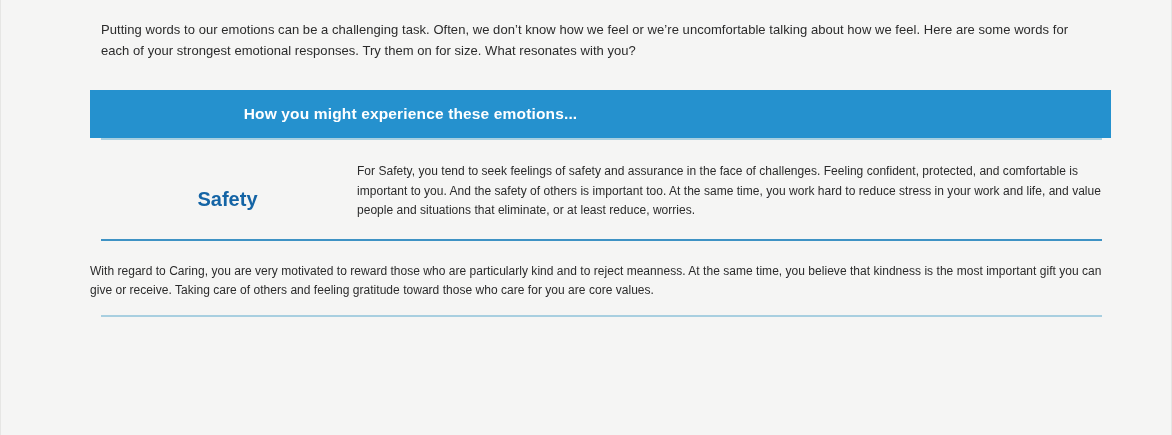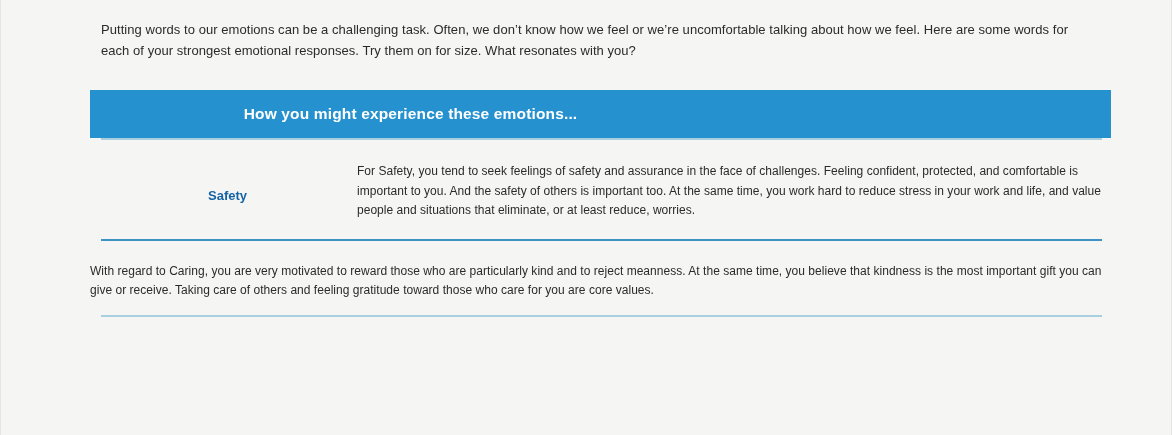--- a/index.html
+++ b/index.html
@@ -84,21 +84,21 @@
   .row {
     display: flex;
     align-items: flex-start;
     width: 1021px;
   }
   .row-term {
     width: 267px;
     flex: 0 0 267px;
     box-sizing: border-box;
     color: #1464a5;
-    font-size: 13px;
+    font-size: 20px;
     font-weight: bold;
     text-align: center;
     padding-left: 8px;
   }
   .row-desc {
     flex: 1 1 auto;
     color: #2b2b2b;
     font-size: 12px;
     line-height: 1.63;
     letter-spacing: 0.03px;

